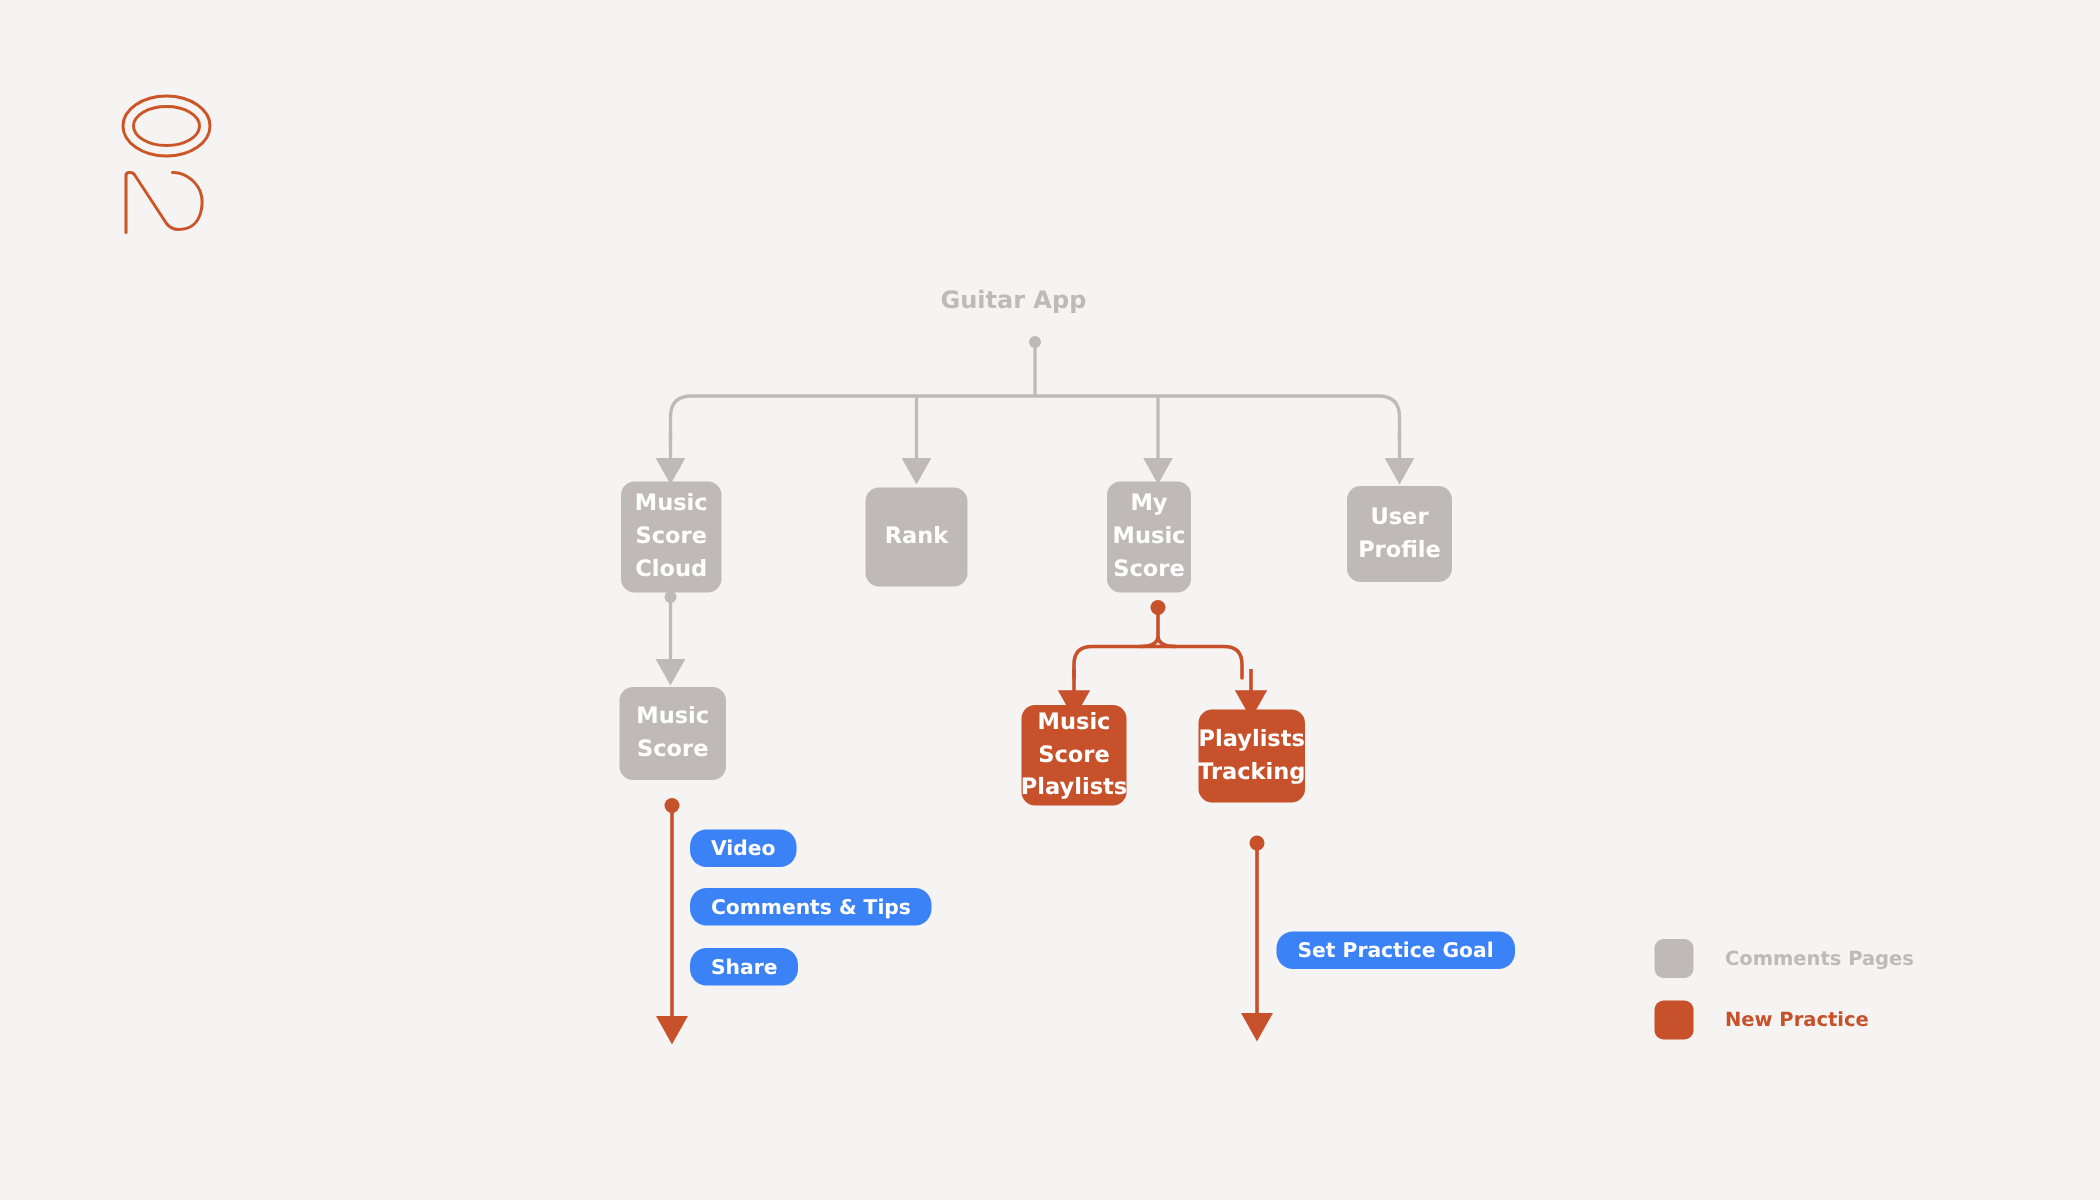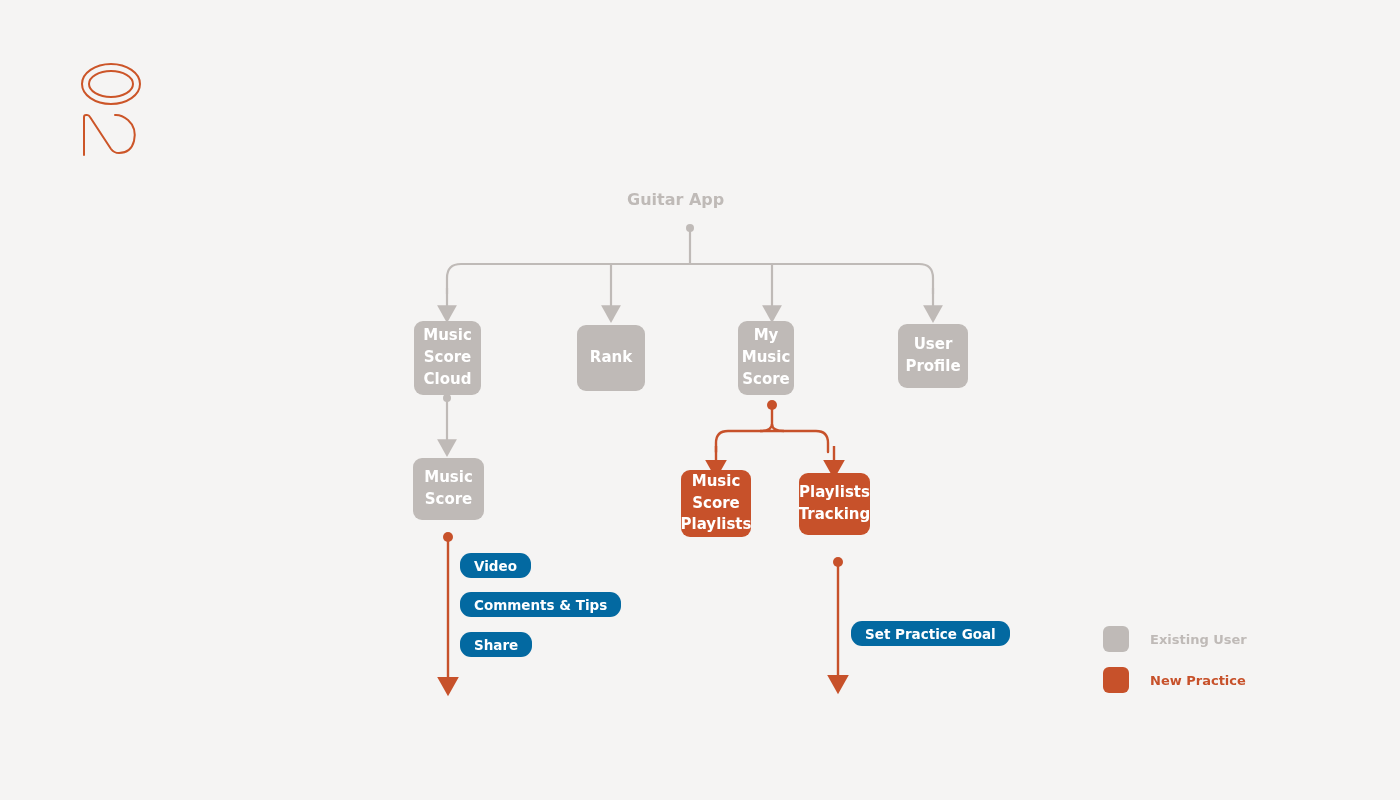--- a/index.html
+++ b/index.html
@@ -77,21 +77,21 @@
     color: #BFBAB7;
     white-space: nowrap;
   }
 
   
   .pill {
     position: absolute;
     display: flex;
     align-items: center;
     justify-content: center;
-    background: #0369a1;
+    background: #3b82f6;
     color: #FFFFFF;
     font-weight: bold;
     font-size: 13.5px;
     border-radius: 11px;
     padding: 0 14px;
     height: 25px;
     white-space: nowrap;
   }
 
   
@@ -212,21 +212,21 @@
   <div class="pill" style="left:460px; top:592px;">Comments &amp; Tips</div>
 
   <div class="pill" style="left:460px; top:632px;">Share</div>
 
 
   <div class="pill" style="left:851px; top:621px;text-align:center;">Set Practice Goal</div>
 
   <div id="legend">
     <div class="legend-row" style="left:0px; top:0px;">
       <div class="legend-swatch gray"></div>
-      <div class="legend-label gray">Existing User</div>
+      <div class="legend-label gray">Comments Pages</div>
     </div>
     <div class="legend-row" style="left:0px; top:41px;">
       <div class="legend-swatch orange"></div>
       <div class="legend-label orange">New Practice</div>
     </div>
   </div>
 
 </div>
 
 </body></html>

